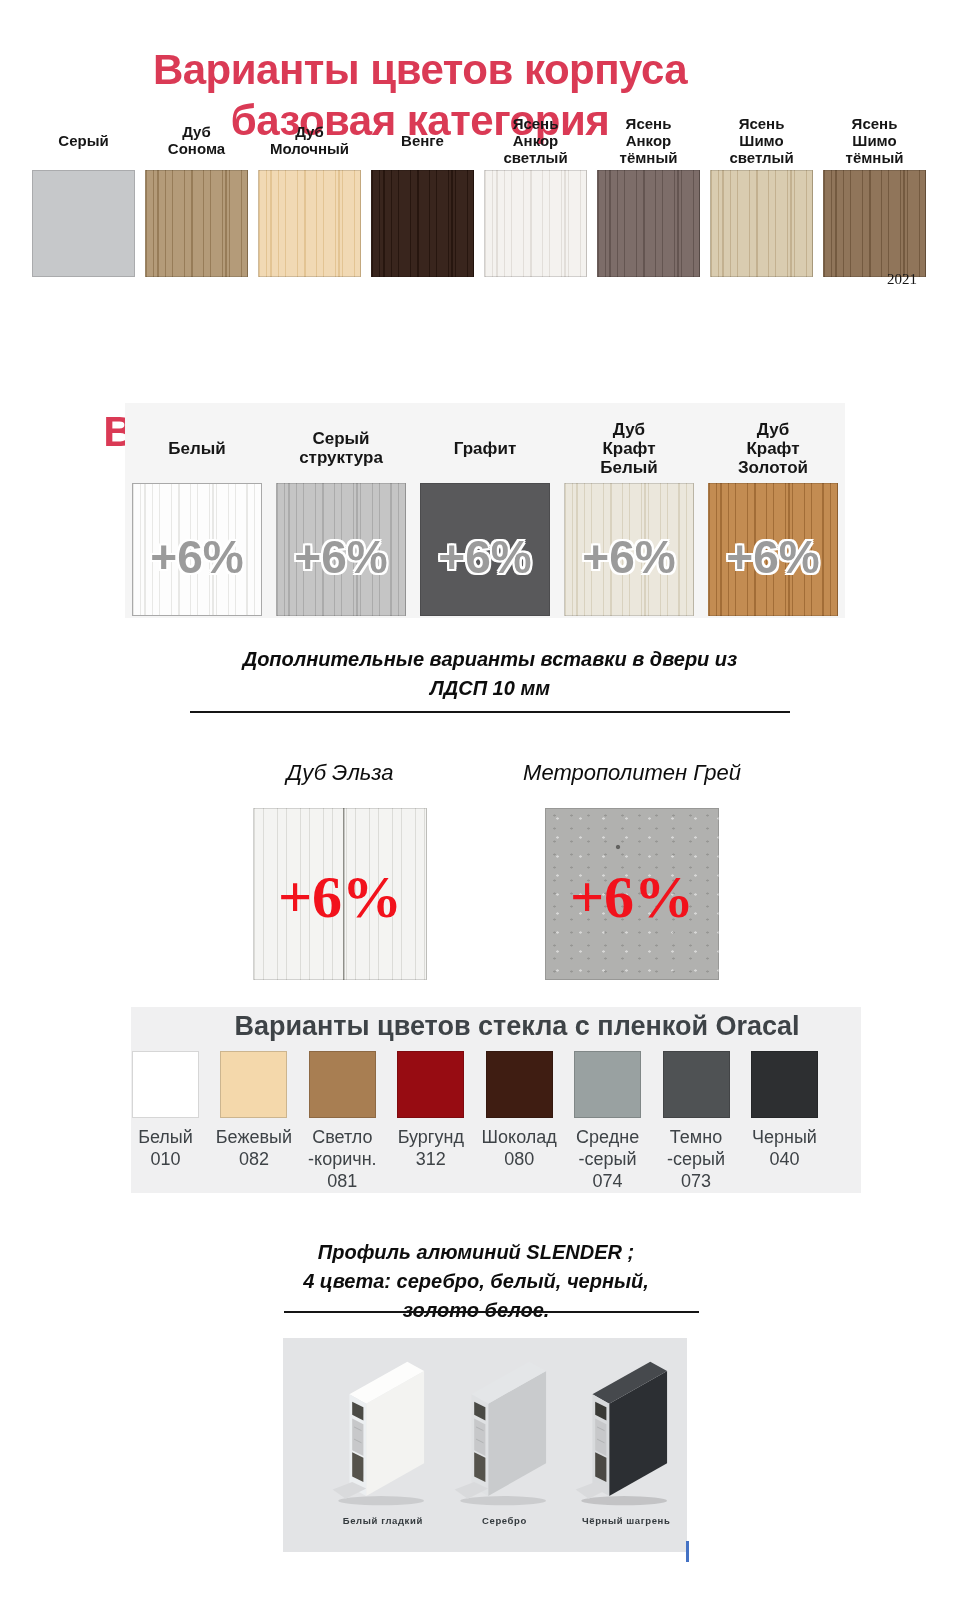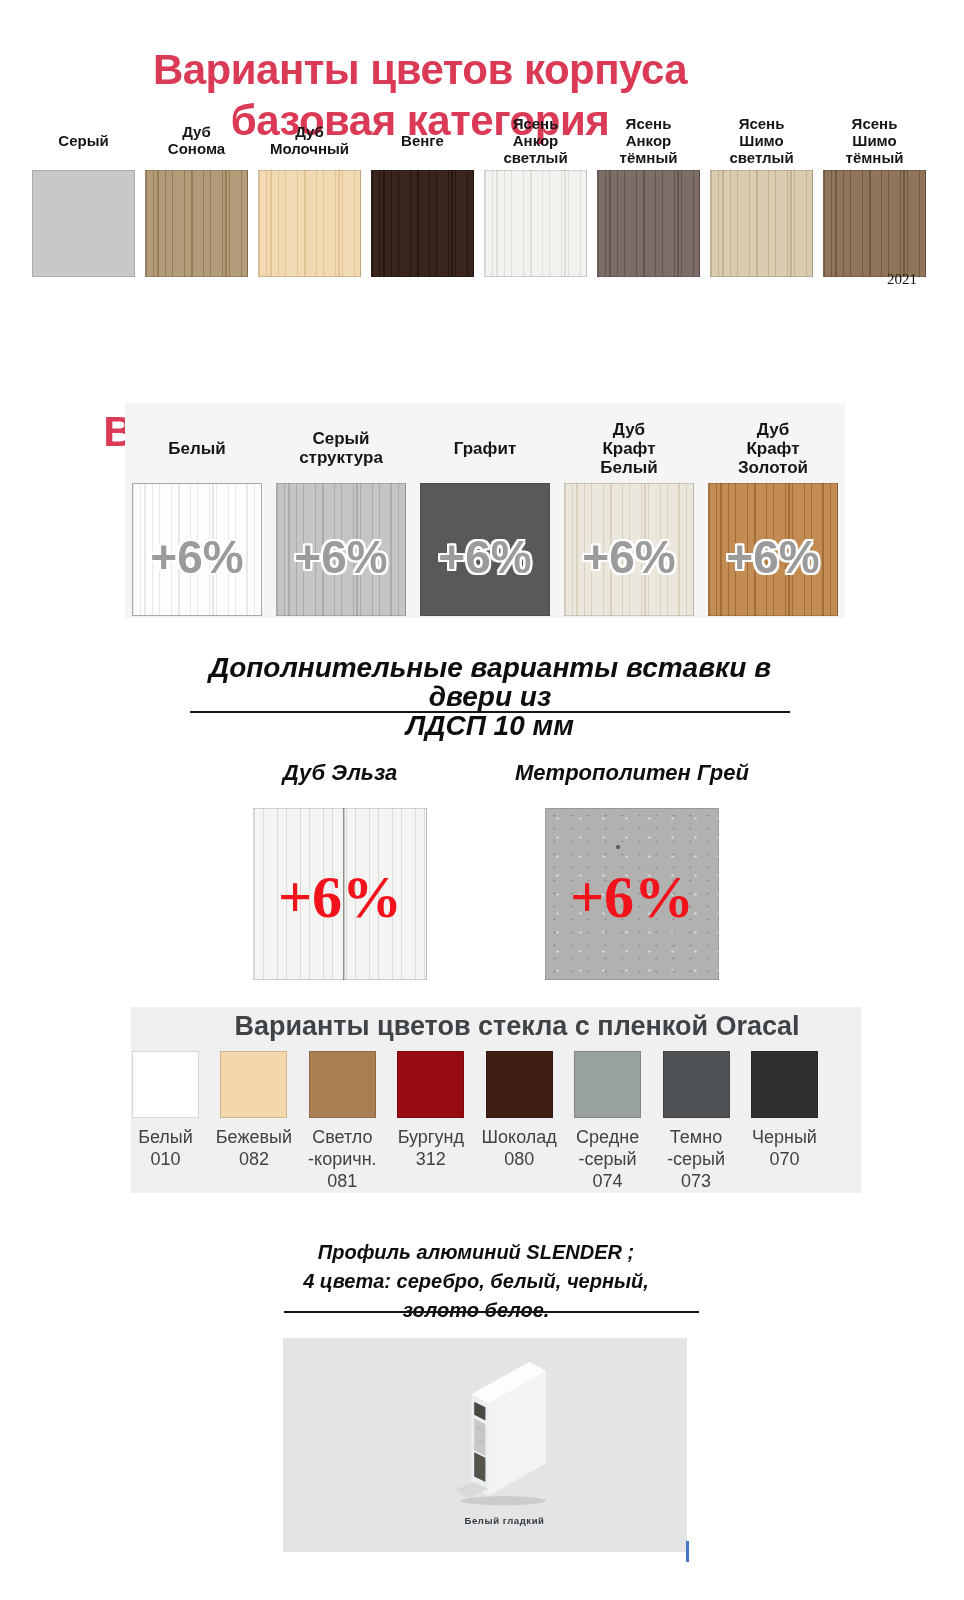--- a/index.html
+++ b/index.html
@@ -10,21 +10,21 @@
   .big-title{position:absolute;left:0;width:840px;text-align:center;
              font-weight:700;font-size:42px;line-height:51px;color:var(--accent,#da3a55);
              white-space:pre-line;letter-spacing:-.5px;}
   .t1{top:16px;}
   .t2{top:316px;font-size:43px;line-height:53px;}
   .t-line{display:block;}
   .lux-u{text-decoration:underline;text-decoration-thickness:3px;text-underline-offset:6px;}
 
   .italic-head{position:absolute;text-align:center;font-style:italic;font-weight:700;
                color:#0d0d0d;white-space:pre-line;}
-  .h3{left:190px;top:645px;width:600px;font-size:28px;line-height:29px;margin-top:8px;}
+  .h3{left:190px;top:645px;width:600px;font-size:20px;line-height:29px;}
   .h5{left:176px;top:1238px;width:600px;font-size:20px;line-height:29px;}
   .rule{position:absolute;height:2px;background:#151515;}
   .rule3{left:190px;top:711px;width:600px;}
   .rule5{left:284px;top:1311px;width:415px;}
 
   
   .sw{background-color:var(--base,#ddd);border:1px solid rgba(0,0,0,.14);box-sizing:border-box;}
   .sw-border{border-color:#a9a9a9;}
   .tex-flat{background-image:none;}
   .tex-wood{background-image:
@@ -57,21 +57,21 @@
   .sw2{position:relative;height:133px;margin-top:4px;}
   .badge-gray{position:absolute;left:0;right:0;top:56%;transform:translateY(-50%);text-align:center;
         font-weight:700;font-size:46px;color:var(--badge-gray,#9b9b9b);
         text-shadow:-2px -2px 0 #fff,2px -2px 0 #fff,-2px 2px 0 #fff,2px 2px 0 #fff,0 -2px 0 #fff,0 2px 0 #fff,-2px 0 0 #fff,2px 0 0 #fff;}
 
   
   .col3{position:absolute;top:808px;}
   .col3a{left:253px;width:174px;}
   .col3b{left:545px;width:174px;}
   .lbl3{position:absolute;bottom:calc(100% + 22px);left:50%;transform:translateX(-50%);
-        white-space:nowrap;font-style:italic;font-weight:700;font-size:22px;color:#0d0d0d;}
+        white-space:nowrap;font-style:italic;font-weight:400;font-size:22px;color:#0d0d0d;}
   .sw3{position:relative;height:172px;}
   .badge-red{position:absolute;left:0;right:0;top:52%;transform:translateY(-50%);text-align:center;
         font-family:"Liberation Serif","DejaVu Serif",serif;font-weight:700;font-size:60px;
         color:var(--badge-red,#f2121c);}
 
   
   .panel4{position:absolute;left:131px;top:1007px;width:692px;height:186px;background:var(--oracal-panel,#f0f0f1);padding-left:38px;}
   .title4{position:absolute;left:84px;top:4px;width:604px;text-align:center;
           font-weight:700;font-size:27px;color:var(--glass-text,#3e4347);}
   .row4{position:absolute;left:1px;top:44px;width:686px;display:flex;justify-content:space-between;}
@@ -239,21 +239,21 @@
       </div>
       <div class="col4">
         <div class="sw sw4" style="--base: #4f5254; --grain: #4f5254;"></div>
         <div class="lbl4">Темно
 -серый
 073</div>
       </div>
       <div class="col4">
         <div class="sw sw4" style="--base: #2d2f31; --grain: #2d2f31;"></div>
         <div class="lbl4">Черный
-070</div>
+040</div>
       </div>
     </div>
   </div>
 
   <div class="italic-head h5">Профиль алюминий SLENDER ;
 4 цвета: серебро, белый, черный,
 золото белое.</div>
   <div class="rule rule5"></div>
 
   <div class="panel5">
@@ -265,16 +265,46 @@
         <polygon points="24,38 42,48 42,147 24,137" fill="var(--p-face)"></polygon>
         <polygon points="27,46 39,52 39,66 27,60" fill="#4a4a45"></polygon>
         <polygon points="27,64 39,70 39,104 27,98" fill="#c7c8ca"></polygon>
         <polygon points="27,100 39,106 39,132 27,126" fill="#55534c"></polygon>
         <polygon points="6,140 27,132 42,139 20,150" fill="#d9dadc"></polygon>
         <line x1="29" y1="73" x2="37" y2="77" stroke="#aeb0b2" stroke-width="1"></line>
         <line x1="29" y1="86" x2="37" y2="90" stroke="#aeb0b2" stroke-width="1"></line>
       </svg>
       <div class="cap5">Белый гладкий</div>
     </div>
+    <div class="profile" style="--p-top: #e4e6e8; --p-side: #c9cbcd; --p-face: #dfe1e3;">
+      <svg viewBox="0 0 120 160">
+        <ellipse cx="58" cy="152" rx="46" ry="5" fill="rgba(0,0,0,0.10)"></ellipse>
+        <polygon points="42,48 104,13 104,112 42,147" fill="var(--p-side)"></polygon>
+        <polygon points="24,38 86,3 104,13 42,48" fill="var(--p-top)"></polygon>
+        <polygon points="24,38 42,48 42,147 24,137" fill="var(--p-face)"></polygon>
+        <polygon points="27,46 39,52 39,66 27,60" fill="#4a4a45"></polygon>
+        <polygon points="27,64 39,70 39,104 27,98" fill="#c7c8ca"></polygon>
+        <polygon points="27,100 39,106 39,132 27,126" fill="#55534c"></polygon>
+        <polygon points="6,140 27,132 42,139 20,150" fill="#d9dadc"></polygon>
+        <line x1="29" y1="73" x2="37" y2="77" stroke="#aeb0b2" stroke-width="1"></line>
+        <line x1="29" y1="86" x2="37" y2="90" stroke="#aeb0b2" stroke-width="1"></line>
+      </svg>
+      <div class="cap5">Серебро</div>
+    </div>
+    <div class="profile" style="--p-top: #46494d; --p-side: #2c2f33; --p-face: #d8dadc;">
+      <svg viewBox="0 0 120 160">
+        <ellipse cx="58" cy="152" rx="46" ry="5" fill="rgba(0,0,0,0.14)"></ellipse>
+        <polygon points="42,48 104,13 104,112 42,147" fill="var(--p-side)"></polygon>
+        <polygon points="24,38 86,3 104,13 42,48" fill="var(--p-top)"></polygon>
+        <polygon points="24,38 42,48 42,147 24,137" fill="var(--p-face)"></polygon>
+        <polygon points="27,46 39,52 39,66 27,60" fill="#3a3a36"></polygon>
+        <polygon points="27,64 39,70 39,104 27,98" fill="#c7c8ca"></polygon>
+        <polygon points="27,100 39,106 39,132 27,126" fill="#4b4944"></polygon>
+        <polygon points="6,140 27,132 42,139 20,150" fill="#d9dadc"></polygon>
+        <line x1="29" y1="73" x2="37" y2="77" stroke="#aeb0b2" stroke-width="1"></line>
+        <line x1="29" y1="86" x2="37" y2="90" stroke="#aeb0b2" stroke-width="1"></line>
+      </svg>
+      <div class="cap5">Чёрный шагрень</div>
+    </div>
   </div>
   <div class="caret"></div>
 
 </div>
 
 </body></html>

